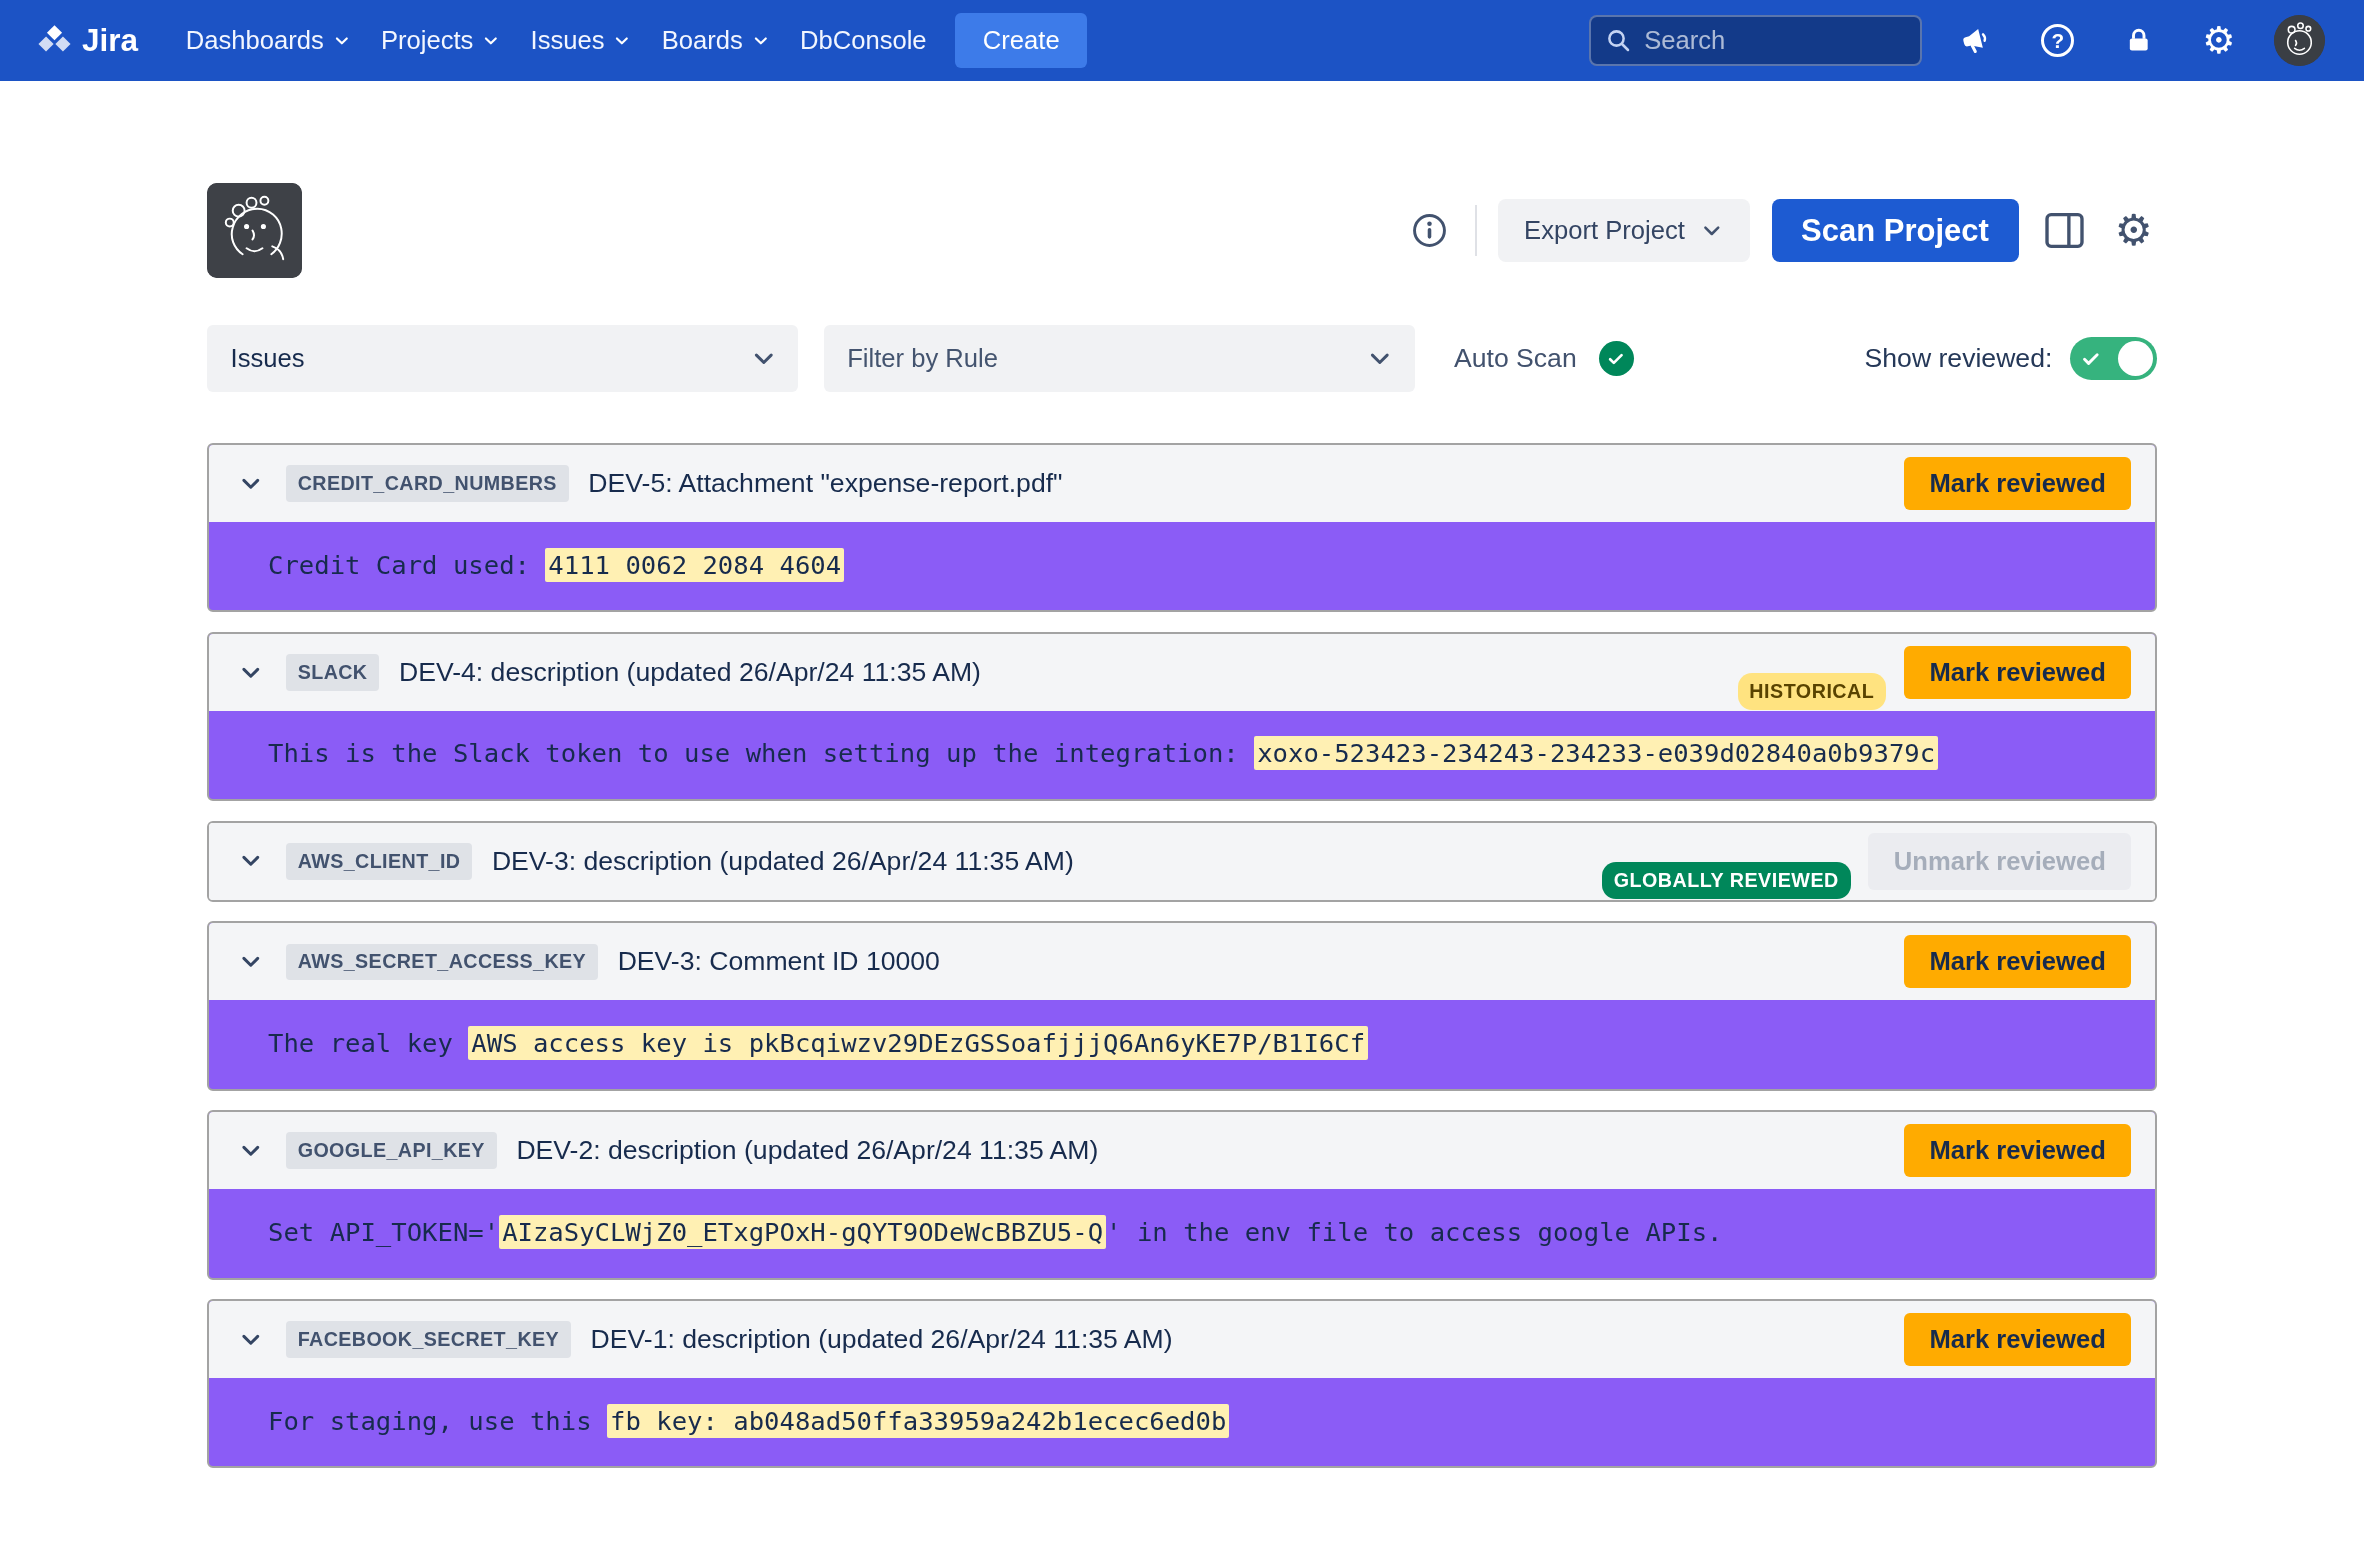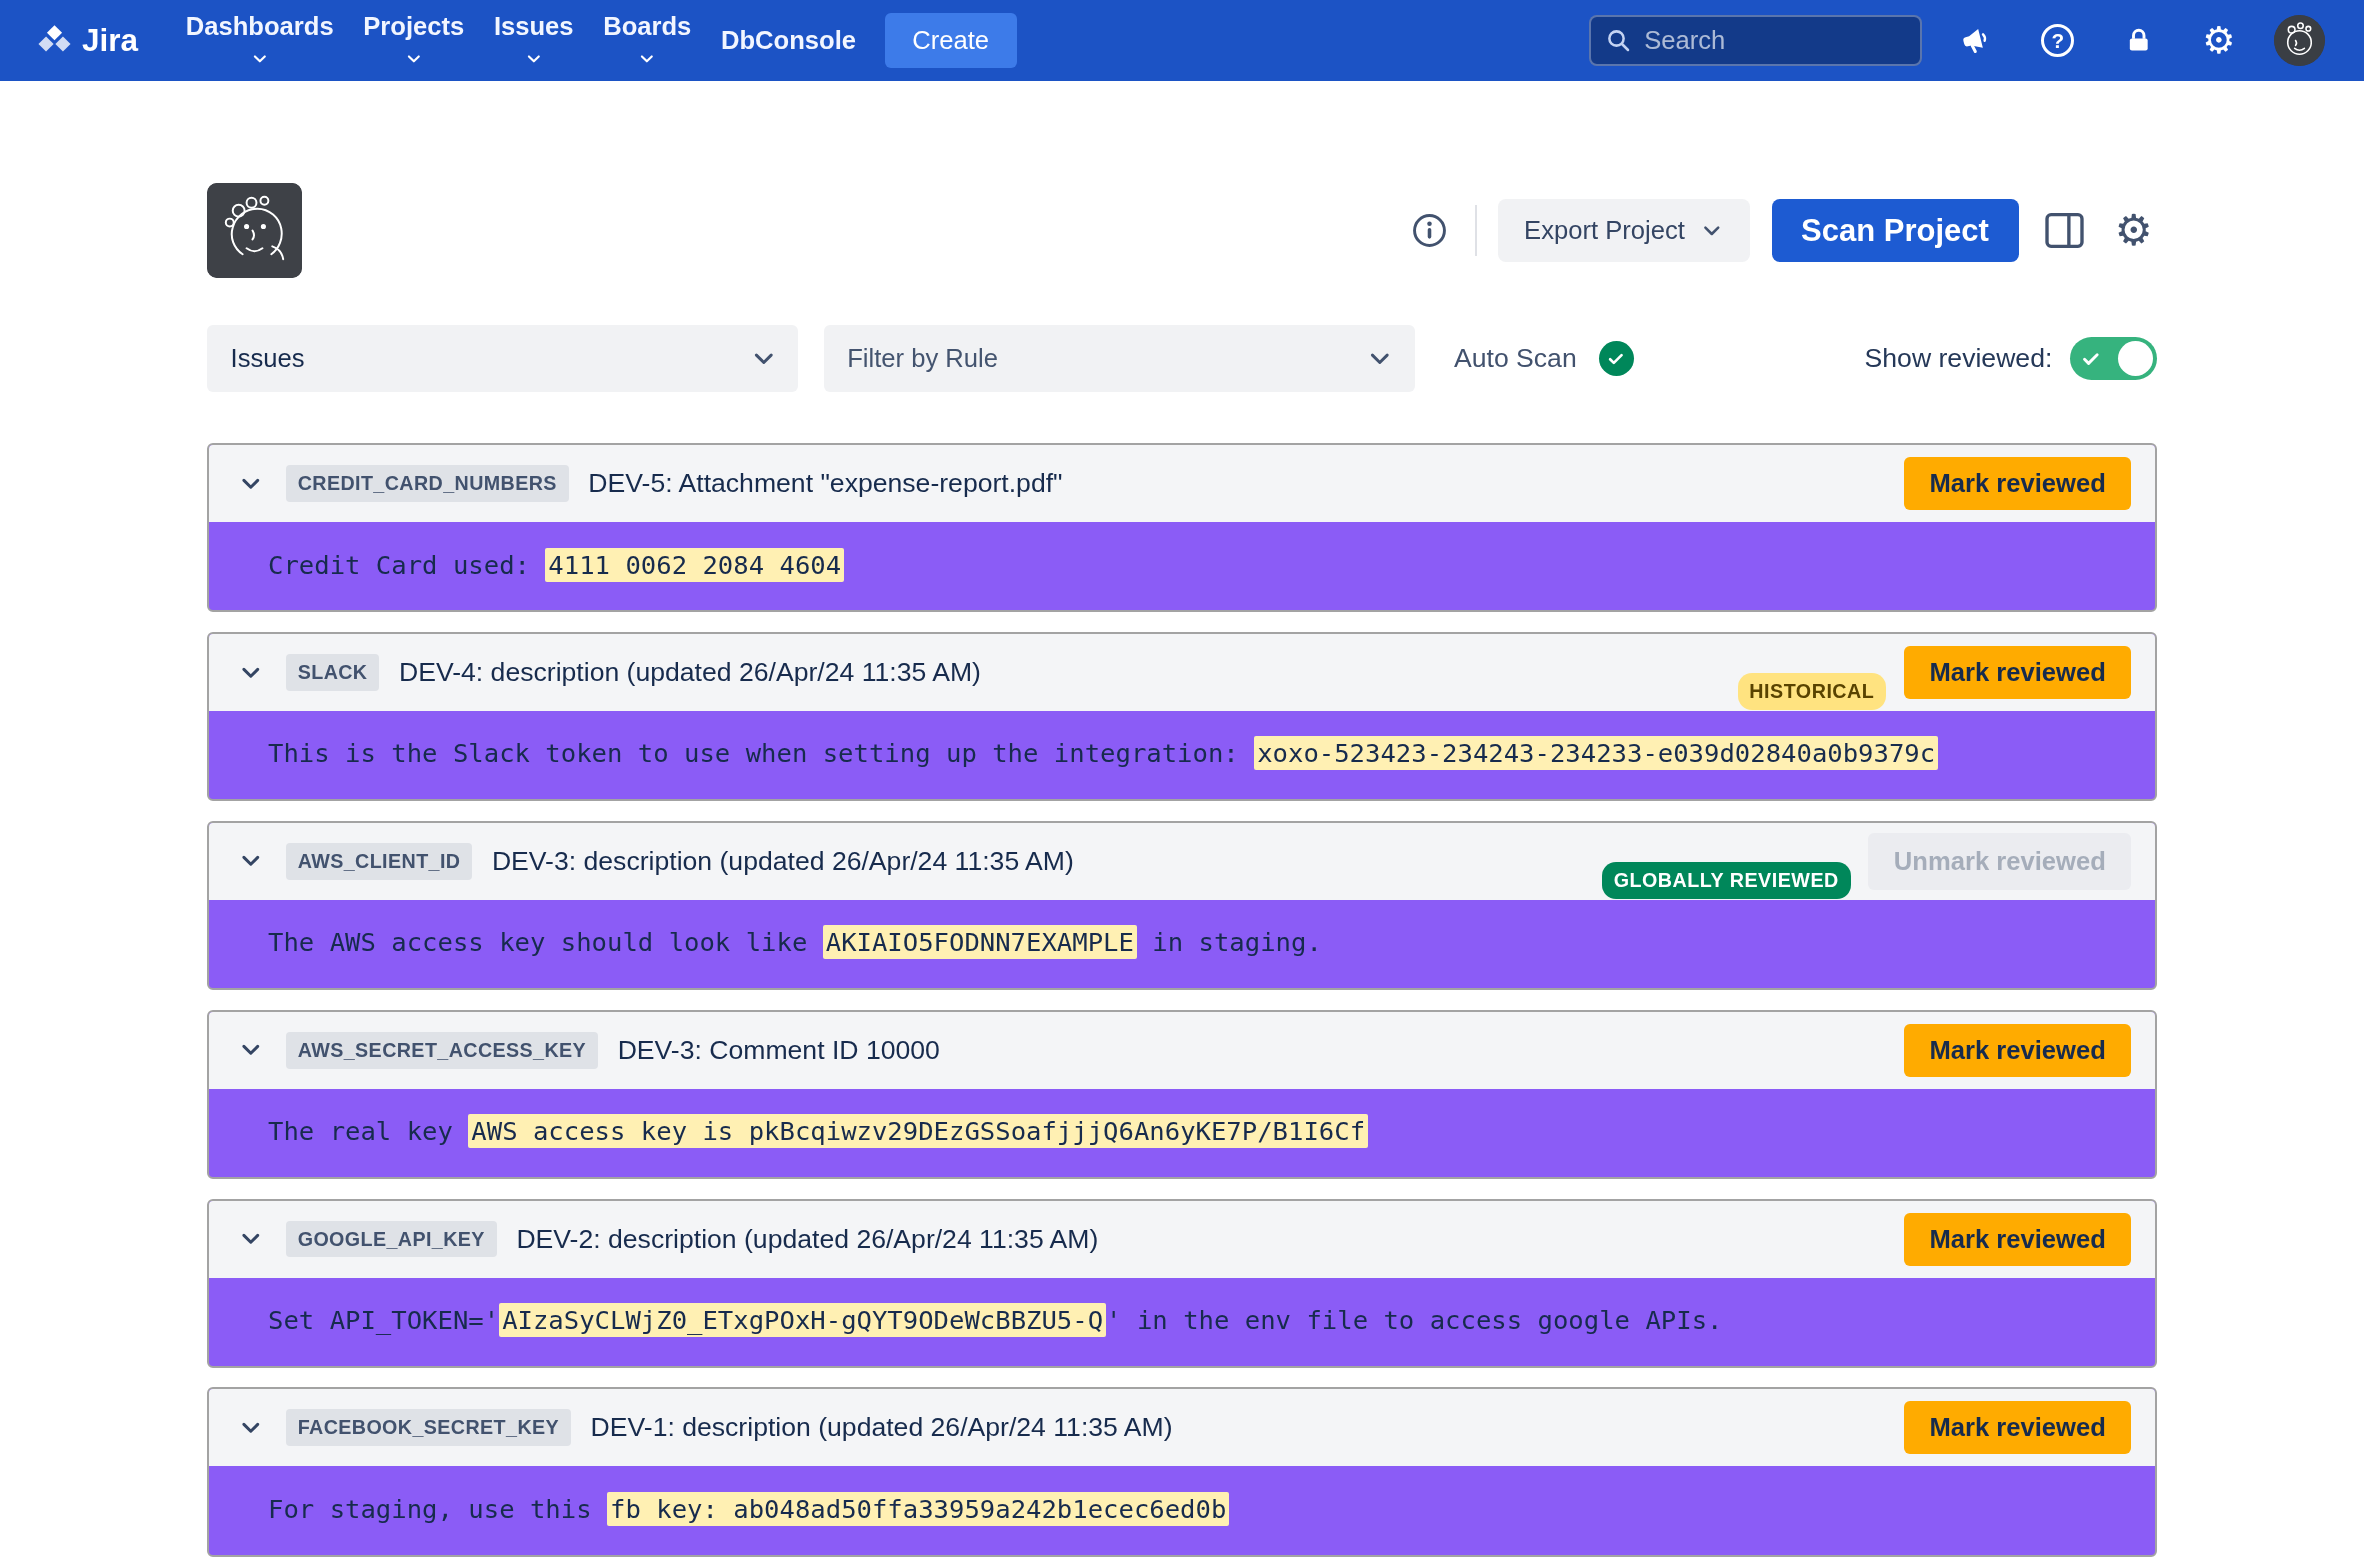--- a/index.html
+++ b/index.html
@@ -19,22 +19,22 @@
     display: flex;
     align-items: center;
     justify-content: space-between;
     padding: 0 39px 0 37px;
     color: #fff;
   }
   .nav-left { display: flex; align-items: center; }
   .logo { display: flex; align-items: center; gap: 9.9px; font-size: 31.5px; font-weight: 600; margin-right: 33px; cursor: pointer; }
   .nav-item {
     display: flex; align-items: center; gap: 7.9px;
-    padding: 11.8px 14.8px; font-size: 25.6px; font-weight: 700;
-    color: #F2F6FF; border-radius: 5.9px; cursor: pointer; white-space: nowrap; flex-direction: column;
+    padding: 11.8px 14.8px; font-size: 25.6px; font-weight: 400;
+    color: #F2F6FF; border-radius: 5.9px; cursor: pointer; white-space: nowrap;
   }
   .btn-create {
     margin-left: 13.8px; background: #3D7BE9; color: #fff;
     font-size: 25.6px; font-weight: 500; border: none; border-radius: 5.9px;
     padding: 12.8px 27.6px; cursor: pointer; font-family: inherit;
   }
   .nav-right { display: flex; align-items: center; gap: 29.6px; }
   .searchbox {
     display: flex; align-items: center; gap: 11.8px;
     width: 333px; height: 51px;
@@ -389,21 +389,20 @@
               <path d="M6 9l6 6 6-6" stroke="#344563" stroke-width="2.6" fill="none" stroke-linecap="round" stroke-linejoin="round"></path>
             </svg>
           </button>
         <span class="rule-badge">AWS_CLIENT_ID</span>
         <span class="card-title">DEV-3: description (updated 26/Apr/24 11:35 AM)</span>
         <span class="head-right">
           <span class="status-badge badge-reviewed">GLOBALLY REVIEWED</span>
           <button class="btn-unmark" disabled="">Unmark reviewed</button>
         </span>
       </div>
-      <div class="card-body"><span>The AWS access key should look like </span><mark class="secret">AKIAIO5FODNN7EXAMPLE</mark><span> in staging.</span></div>
     </article>
 
     <article class="card">
       <div class="card-head">
         <button class="chev-btn">
             <svg width="27.6" height="27.6" viewBox="0 0 24 24">
               <path d="M6 9l6 6 6-6" stroke="#344563" stroke-width="2.6" fill="none" stroke-linecap="round" stroke-linejoin="round"></path>
             </svg>
           </button>
         <span class="rule-badge">AWS_SECRET_ACCESS_KEY</span>

